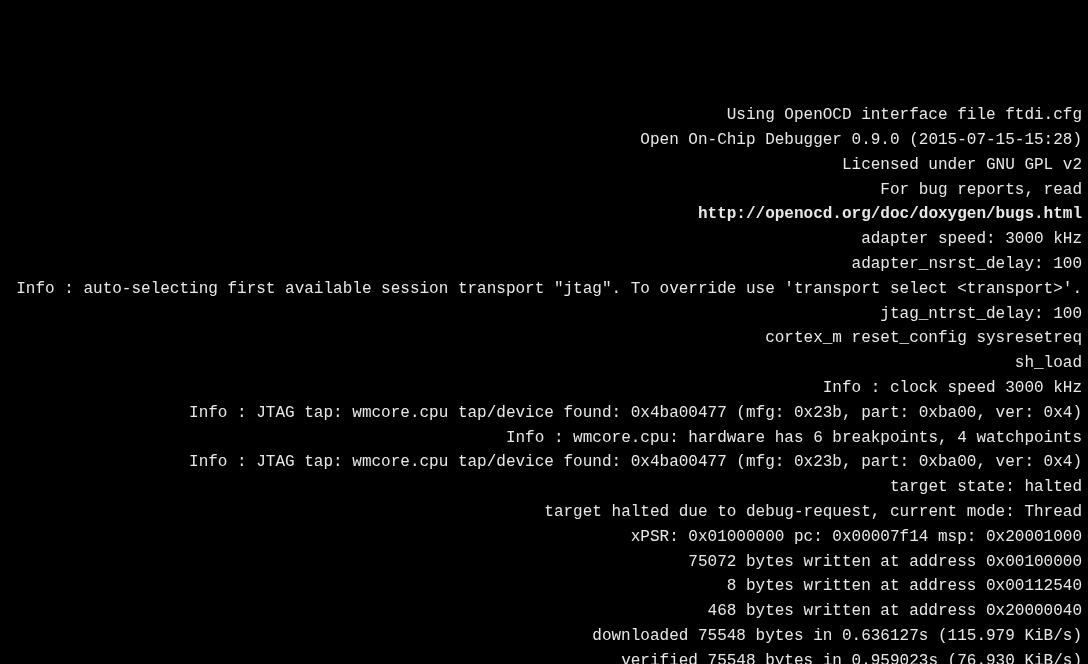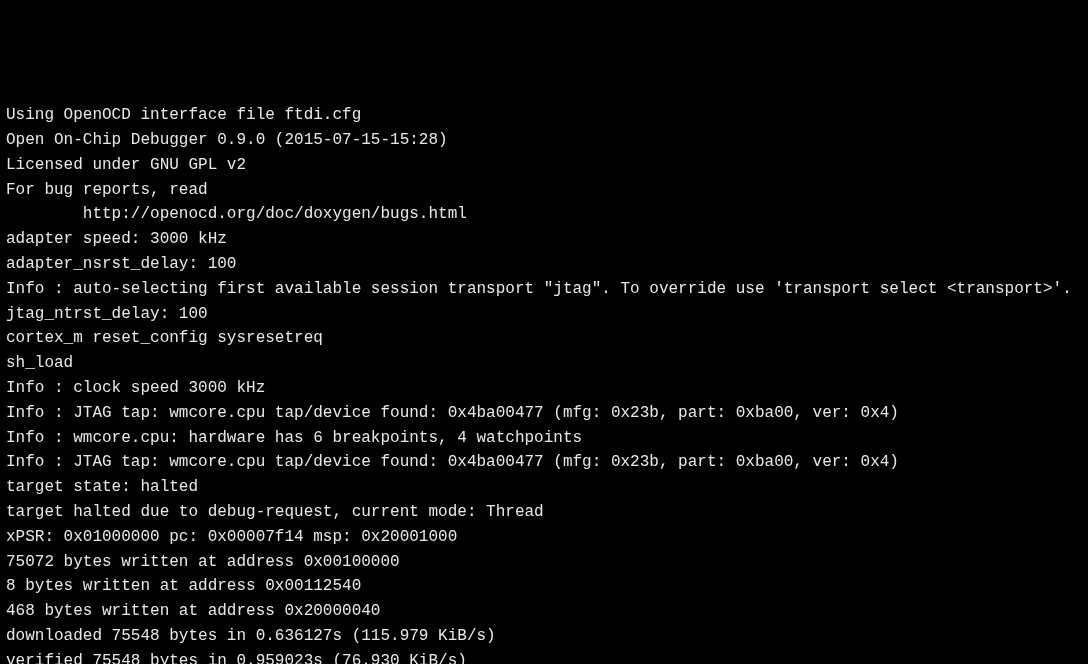--- a/index.html
+++ b/index.html
@@ -15,23 +15,25 @@
       line-height: 1.55;
       padding: 4px 6px;
       width: 1088px;
       height: 664px;
       overflow: hidden;
       white-space: pre-wrap;
       word-break: break-all;
     }
     .terminal-line {
       display: block;
+      text-align: right;
     }
     .indent {
       padding-left: 8ch;
+      font-weight: bold;
     }
   </style>
 </head>
 <body>
 
 
 
 <div id="terminal-container"><span class="terminal-line">Using OpenOCD interface file ftdi.cfg</span><span class="terminal-line">Open On-Chip Debugger 0.9.0 (2015-07-15-15:28)</span><span class="terminal-line">Licensed under GNU GPL v2</span><span class="terminal-line">For bug reports, read</span><span class="terminal-line indent">http://openocd.org/doc/doxygen/bugs.html</span><span class="terminal-line">adapter speed: 3000 kHz</span><span class="terminal-line">adapter_nsrst_delay: 100</span><span class="terminal-line">Info : auto-selecting first available session transport "jtag". To override use 'transport select &lt;transport&gt;'.</span><span class="terminal-line">jtag_ntrst_delay: 100</span><span class="terminal-line">cortex_m reset_config sysresetreq</span><span class="terminal-line">sh_load</span><span class="terminal-line">Info : clock speed 3000 kHz</span><span class="terminal-line">Info : JTAG tap: wmcore.cpu tap/device found: 0x4ba00477 (mfg: 0x23b, part: 0xba00, ver: 0x4)</span><span class="terminal-line">Info : wmcore.cpu: hardware has 6 breakpoints, 4 watchpoints</span><span class="terminal-line">Info : JTAG tap: wmcore.cpu tap/device found: 0x4ba00477 (mfg: 0x23b, part: 0xba00, ver: 0x4)</span><span class="terminal-line">target state: halted</span><span class="terminal-line">target halted due to debug-request, current mode: Thread</span><span class="terminal-line">xPSR: 0x01000000 pc: 0x00007f14 msp: 0x20001000</span><span class="terminal-line">75072 bytes written at address 0x00100000</span><span class="terminal-line">8 bytes written at address 0x00112540</span><span class="terminal-line">468 bytes written at address 0x20000040</span><span class="terminal-line">downloaded 75548 bytes in 0.636127s (115.979 KiB/s)</span><span class="terminal-line">verified 75548 bytes in 0.959023s (76.930 KiB/s)</span></div>
 
 

